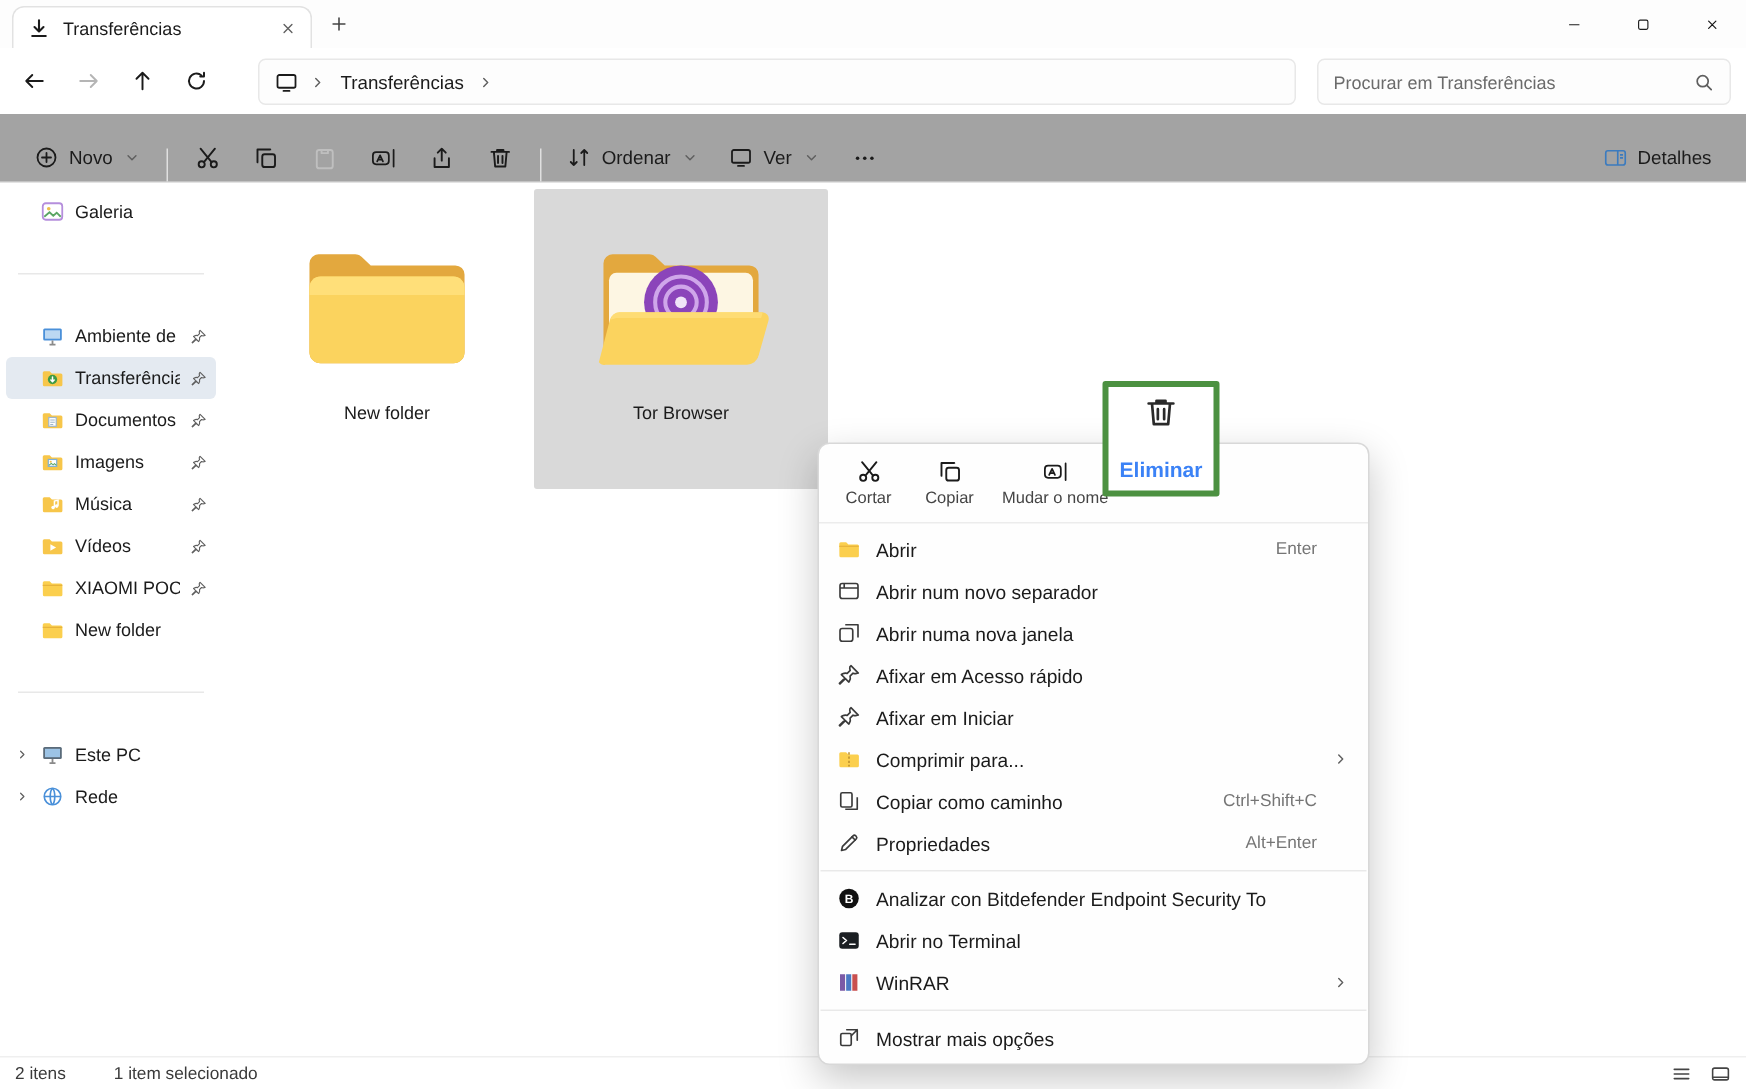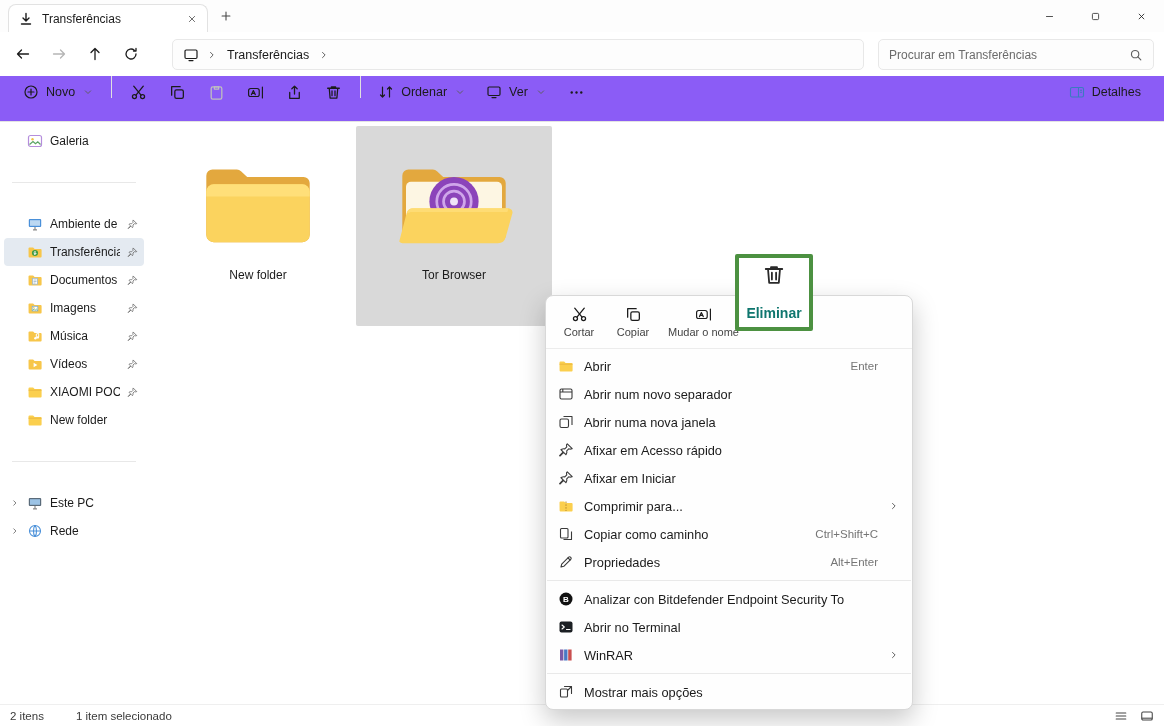--- a/index.html
+++ b/index.html
@@ -30,21 +30,21 @@
   .nav-btn.disabled{color:#b5b5b5}
   .addressbar{position:absolute;left:172px;top:7px;width:692px;height:31px;border:1px solid #e8e8e8;border-radius:5px;background:#fdfdfd;display:flex;align-items:center;padding:0 10px;gap:7px}
   .crumb{font-size:12.5px;padding:0 2px}
   .crumb-sep{color:#5f5f5f}
   .searchbar{position:absolute;left:878px;top:7px;width:276px;height:31px;border:1px solid #e8e8e8;border-radius:5px;background:#fdfdfd;display:flex;align-items:center;padding:0 10px;gap:1px}
   .search-input{flex:1;border:none;outline:none;background:transparent;font:inherit;font-size:12px;color:#1b1b1b;min-width:0}
   .search-input::placeholder{color:#6b6b6b;opacity:1}
   .searchbar .i14{color:#5f5f5f}
 
   
-  .toolbar{position:absolute;left:0;top:76px;right:0;height:46px;background:#8b5cf6;border-bottom:1px solid #e3e3e3;display:flex;align-items:flex-start;padding:0 14px;gap:2px}
+  .toolbar{position:absolute;left:0;top:76px;right:0;height:46px;background:#a3a3a3;border-bottom:1px solid #e3e3e3;display:flex;align-items:flex-end;padding:0 14px;gap:2px}
   .tb-btn{display:flex;align-items:center;gap:7px;padding:0 9px;height:32px;border-radius:4px;font-size:12.5px;white-space:nowrap}
   .tb-icon{width:37px;height:32px;display:flex;align-items:center;justify-content:center;color:#1b1b1b;border-radius:4px}
   .tb-icon svg{width:17px;height:17px}
   .tb-icon.disabled{color:#bfbfbf}
   .tb-sep{width:1px;height:22px;background:#e0e0e0;margin:0 6px;flex:none}
   .tb-right{margin-left:auto}
   .chev{color:#5f5f5f}
   .accent-blue{color:#3b7bbf}
 
   
@@ -77,21 +77,21 @@
   .mi-ic{color:#3a3a3a}
   .mi-label{flex:1;white-space:nowrap;overflow:hidden}
   .mi-shortcut{font-size:11.5px;color:#757575;white-space:nowrap}
   .mi-chevron{visibility:hidden;color:#5f5f5f}
   .menu-item.submenu .mi-chevron{visibility:visible}
   .menu-divider{height:1px;background:#e9e9e9;margin:4px 1px}
 
   
   .annotation{position:absolute;left:735px;top:254px;width:78px;height:77px;border:4px solid var(--annot,#4c9141);background:#fff;z-index:20;border-radius:2px}
   .annot-inner{width:100%;height:100%;display:flex;flex-direction:column;align-items:center;justify-content:space-between;padding:5px 2px 6px;color:#2a2a2a}
-  .annot-label{font-size:14px;font-weight:bold;color:#0f766e;white-space:nowrap}
+  .annot-label{font-size:14px;font-weight:bold;color:#3b82f6;white-space:nowrap}
 
   
   .statusbar{position:absolute;left:0;right:0;bottom:0;height:22px;background:#fff;display:flex;align-items:center;padding:0 10px;gap:32px;font-size:11.5px;color:#3a3a3a;border-top:1px solid #efefef}
   .status-right{margin-left:auto;display:flex;gap:12px;color:#444;align-items:center}
 </style>
 </head>
 <body>
 
 <div class="window">
 

